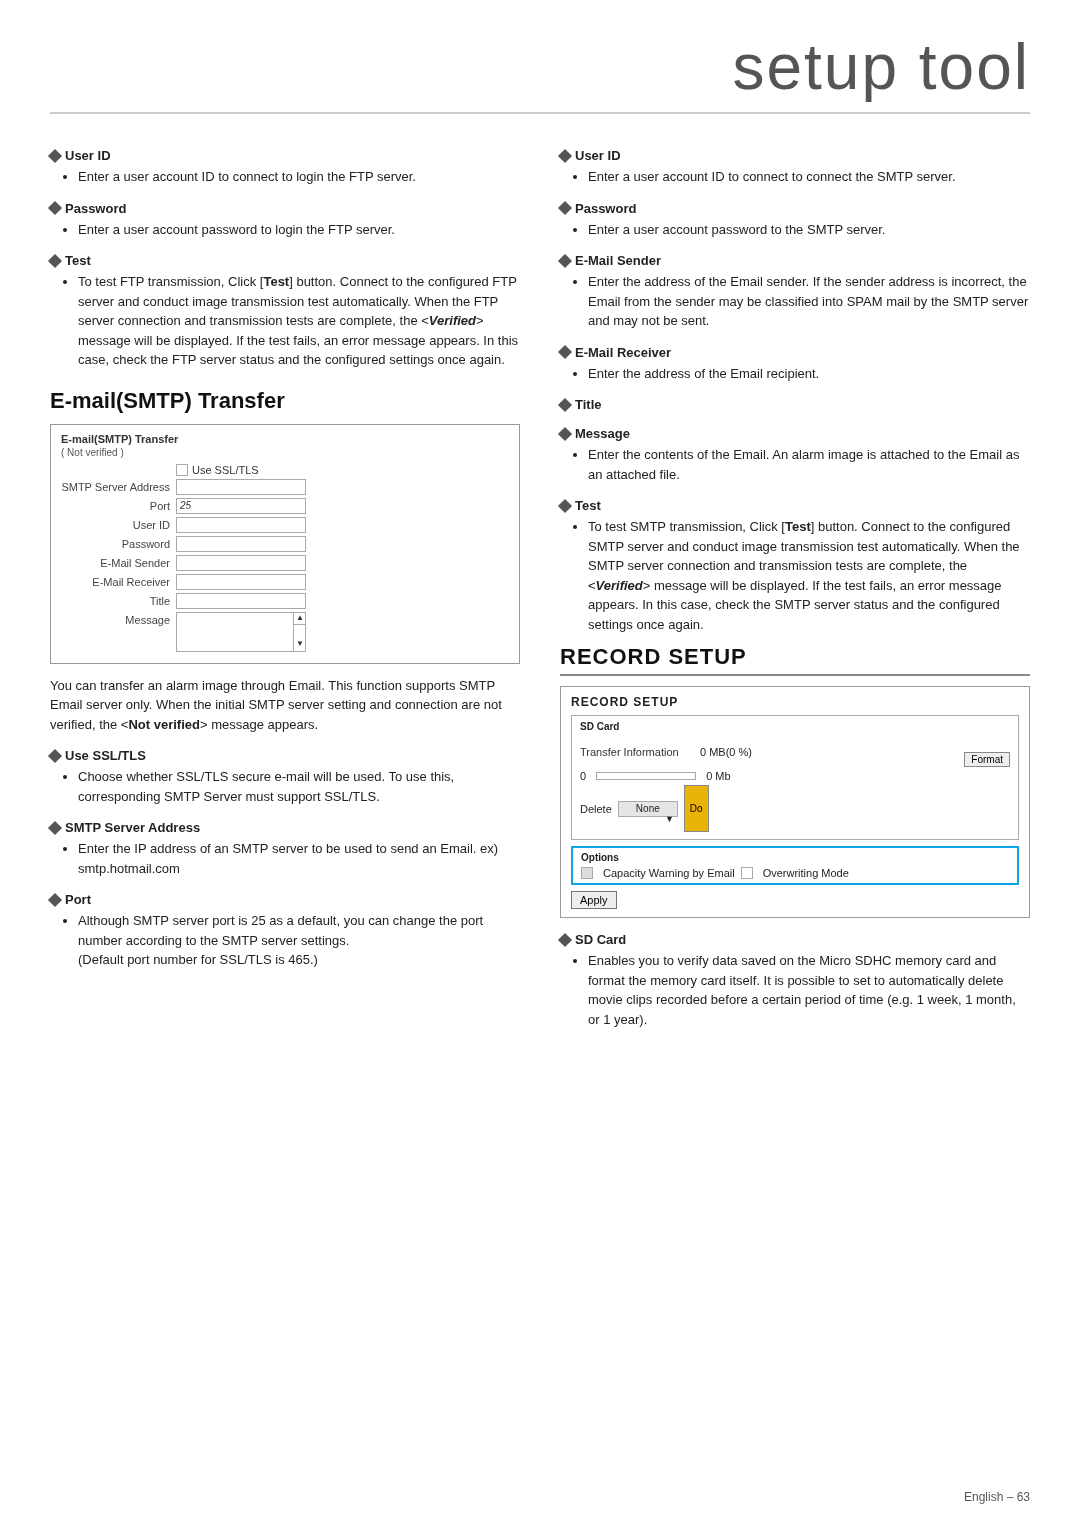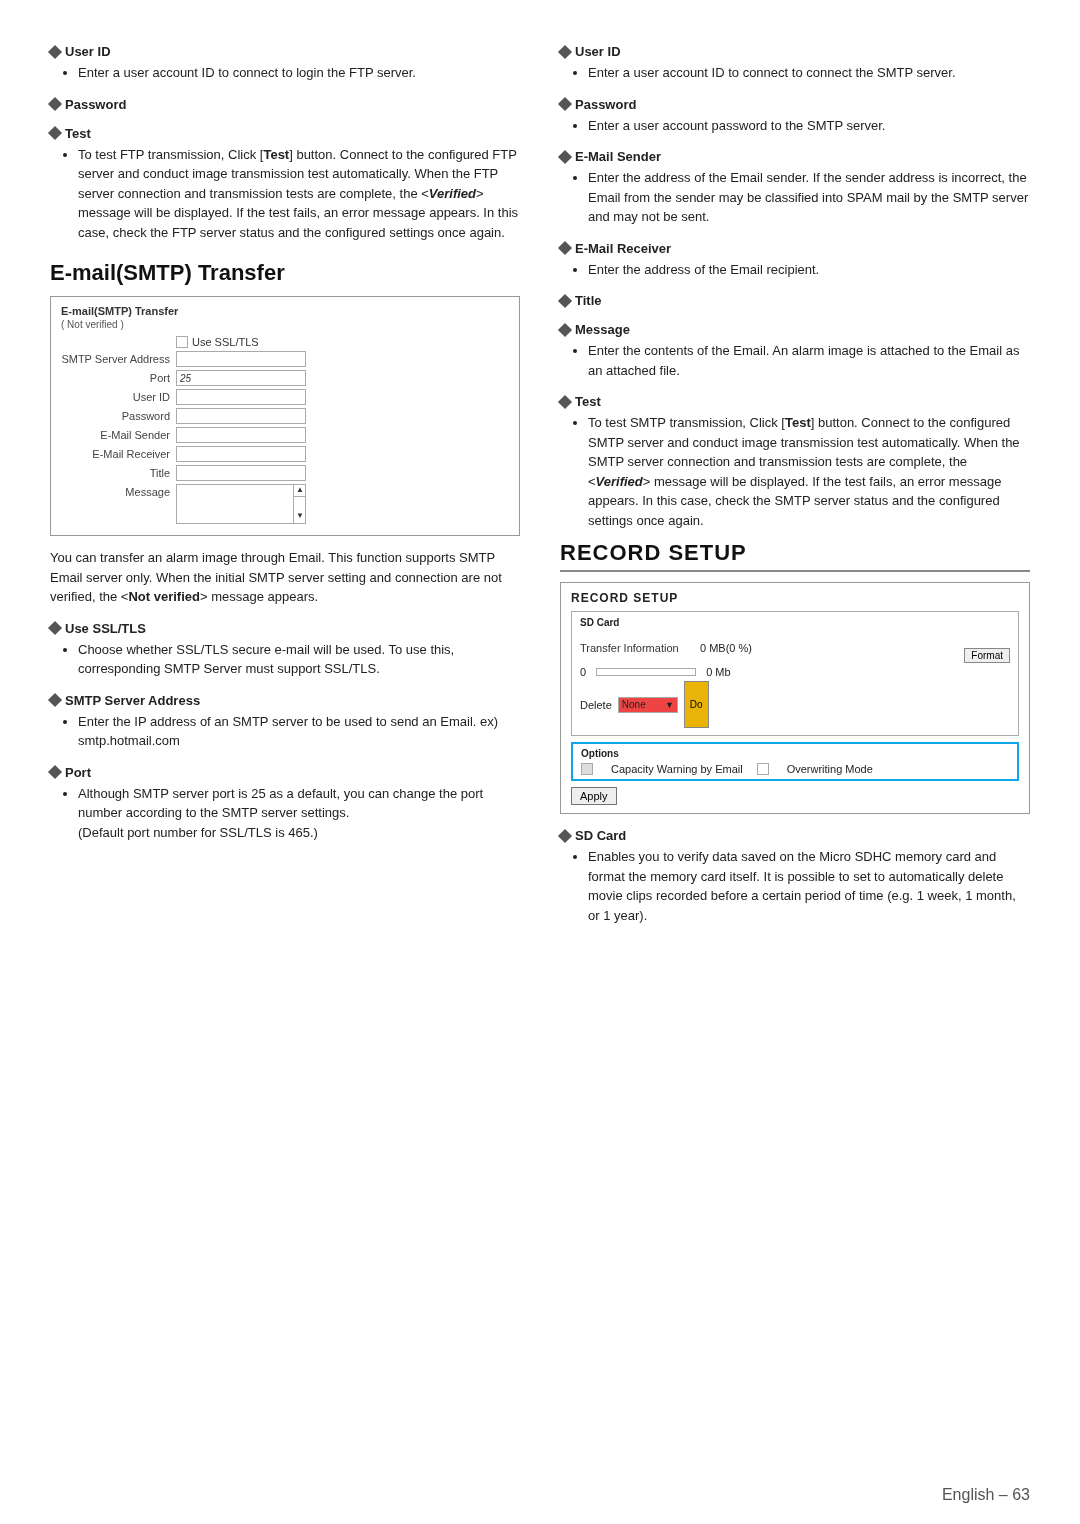--- a/index.html
+++ b/index.html
@@ -226,25 +226,26 @@
     }
     .delete-row {
       display: flex;
       align-items: center;
       gap: 6px;
       font-size: 11px;
       margin: 2px 0;
     }
     .select-box {
       border: 1px solid #aaa;
-      background: #ef4444;
+      background: #e5e5e5;
       font-size: 10px;
       padding: 1px 3px;
       width: 60px;
       height: 16px;
+      flex-direction: column;
     }
     .do-btn {
       border: 1px solid #888;
       background: #eab308;
       padding: 17px 5px;
       font-size: 10px;
     }
     .options-section {
       border: 2px solid #0ea5e9;
       padding: 4px 8px;
@@ -256,47 +257,53 @@
       background: #eee;
       padding: 2px 8px;
       font-size: 11px;
     }
     .bold-text { font-weight: bold; }
     
     .footer {
       position: absolute;
       bottom: 20px;
       right: 50px;
-      font-size: 16px;
+      font-size: 12px;
       color: #555;
     }
     .verified-text { font-weight: bold; font-style: italic; }
   </style>
 </head>
 <body>
 
 <div class="page">
 
+  <div class="header">
+    <span class="header-title">setup tool</span>
+  </div>
 
   <div class="columns">
 
     <div class="col-left">
 
       <div class="section-heading">
         <span class="diamond"></span>
         <span>User ID</span>
       </div>
       <ul class="bullet-list">
         <li>Enter a user account ID to connect to login the FTP server.</li>
       </ul>
 
       <div class="section-heading">
         <span class="diamond"></span>
         <span>Password</span>
       </div>
+      <ul class="bullet-list">
+        <li>Enter a user account password to login the FTP server.</li>
+      </ul>
 
       <div class="section-heading">
         <span class="diamond"></span>
         <span>Test</span>
       </div>
       <ul class="bullet-list">
         <li>To test FTP transmission, Click [<span class="bold-text">Test</span>] button. Connect to the configured FTP server and conduct image transmission test automatically. When the FTP server connection and transmission tests are complete, the &lt;<span class="verified-text">Verified</span>&gt; message will be displayed. If the test fails, an error message appears. In this case, check the FTP server status and the configured settings once again.</li>
       </ul>
 
       <div class="section-title">E-mail(SMTP) Transfer</div>
@@ -469,21 +476,21 @@
               <span>None</span>
               <span style="margin-left:auto;font-size:9px;">▼</span>
             </div>
             <button class="do-btn">Do</button>
           </div>
         </div>
 
         
         <div class="options-section">
           <span style="font-size:10px;font-weight:bold;margin-bottom:4px;display:block;">Options</span>
-          <div style="display:flex;align-items:center;gap:14px;">
+          <div style="display:flex;align-items:center;gap:6px;">
             <div class="ui-checkbox" style="background:#ddd;"></div>
             <span>Capacity Warning by Email</span>
             <div class="ui-checkbox"></div>
             <span>Overwriting Mode</span>
           </div>
         </div>
 
         
         <button class="apply-btn">Apply</button>
       </div>

